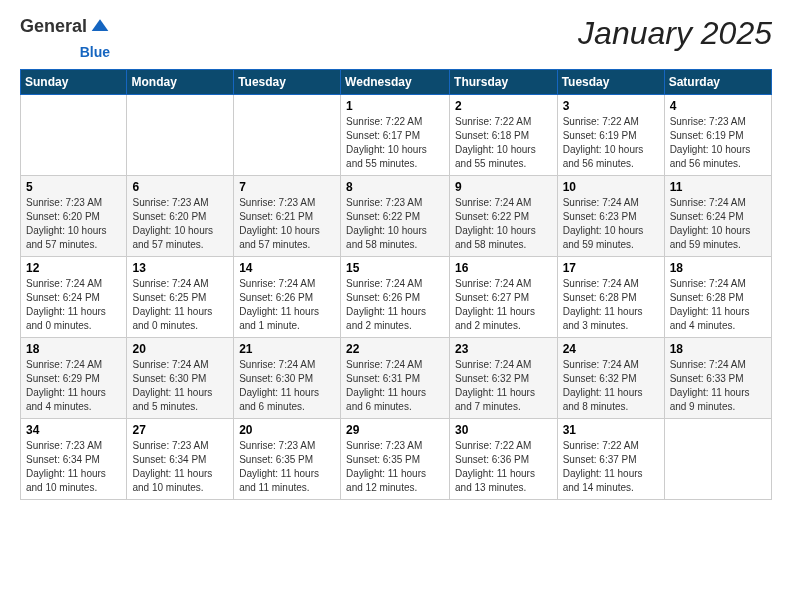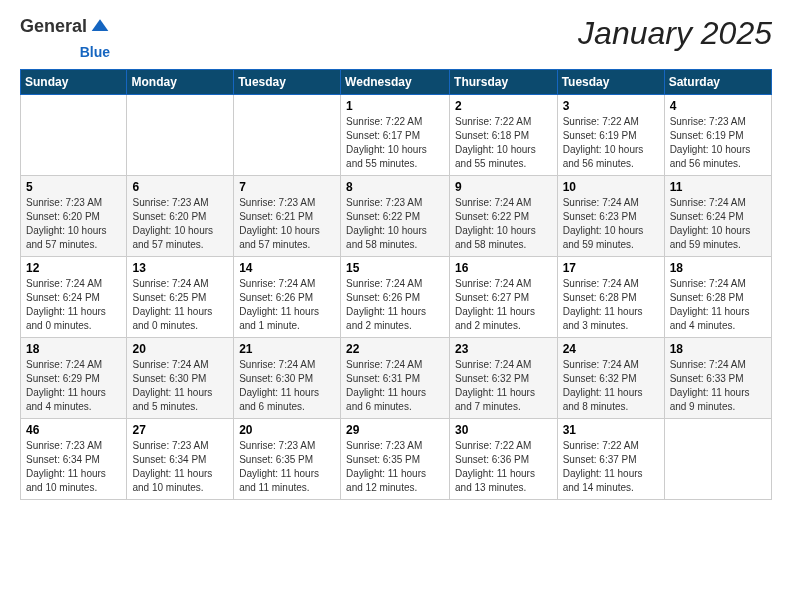--- a/index.html
+++ b/index.html
@@ -318,21 +318,21 @@
           <td>
             <span class="day-number">18</span>
             <div class="day-info" style="white-space: pre-line;">Sunrise: 7:24 AM
 Sunset: 6:33 PM
 Daylight: 11 hours
 and 9 minutes.</div>
           </td>
         </tr>
         <tr>
           <td>
-            <span class="day-number">46</span>
+            <span class="day-number">34</span>
             <div class="day-info" style="white-space: pre-line;">Sunrise: 7:23 AM
 Sunset: 6:34 PM
 Daylight: 11 hours
 and 10 minutes.</div>
           </td>
           <td>
             <span class="day-number">27</span>
             <div class="day-info" style="white-space: pre-line;">Sunrise: 7:23 AM
 Sunset: 6:34 PM
 Daylight: 11 hours

